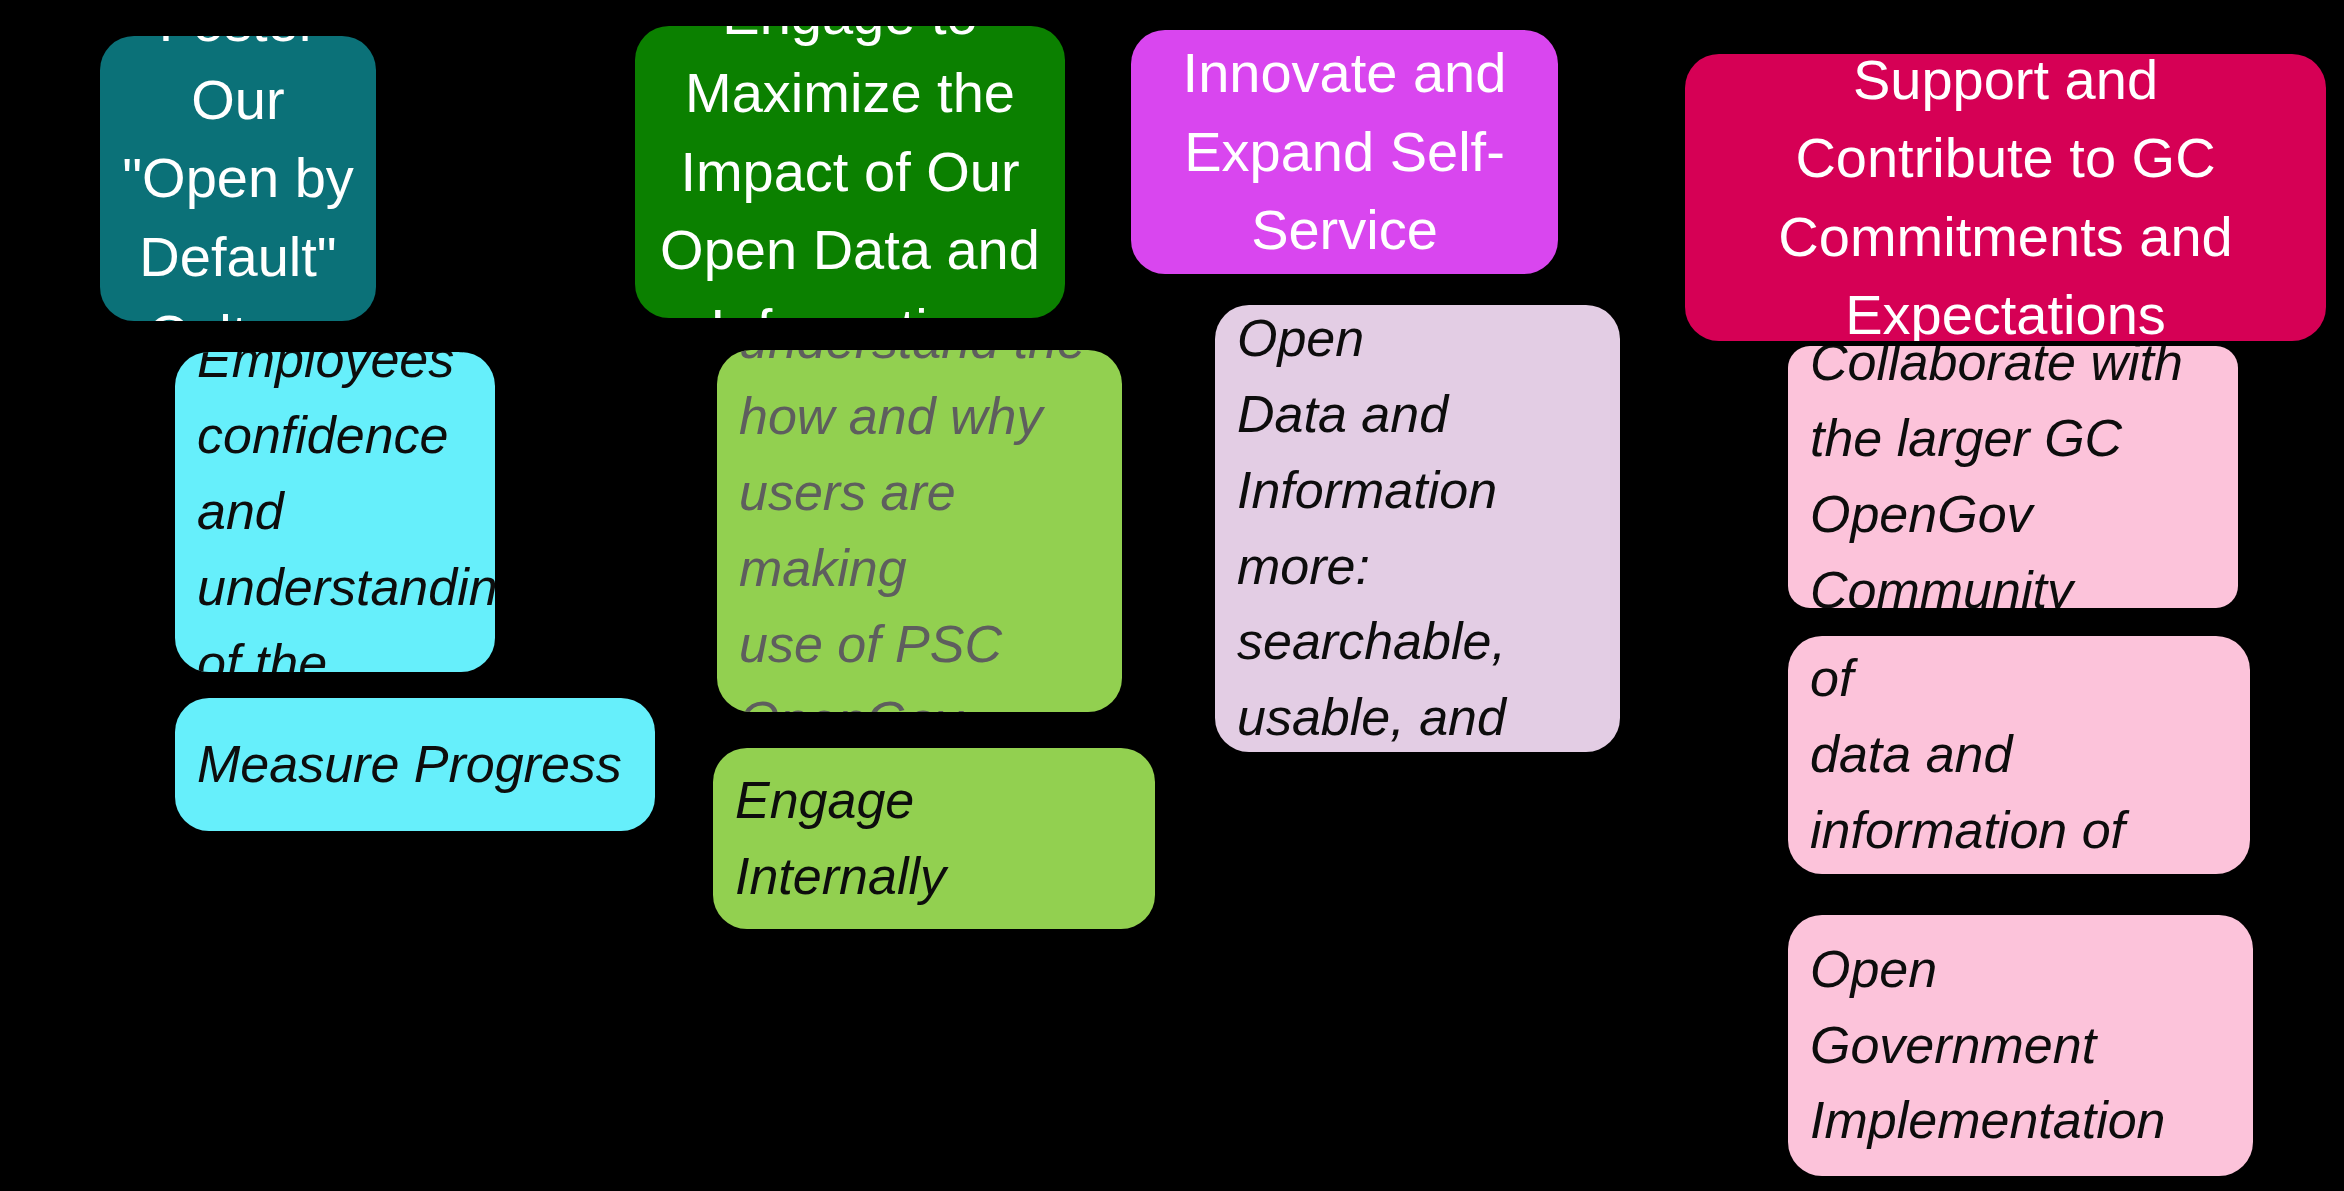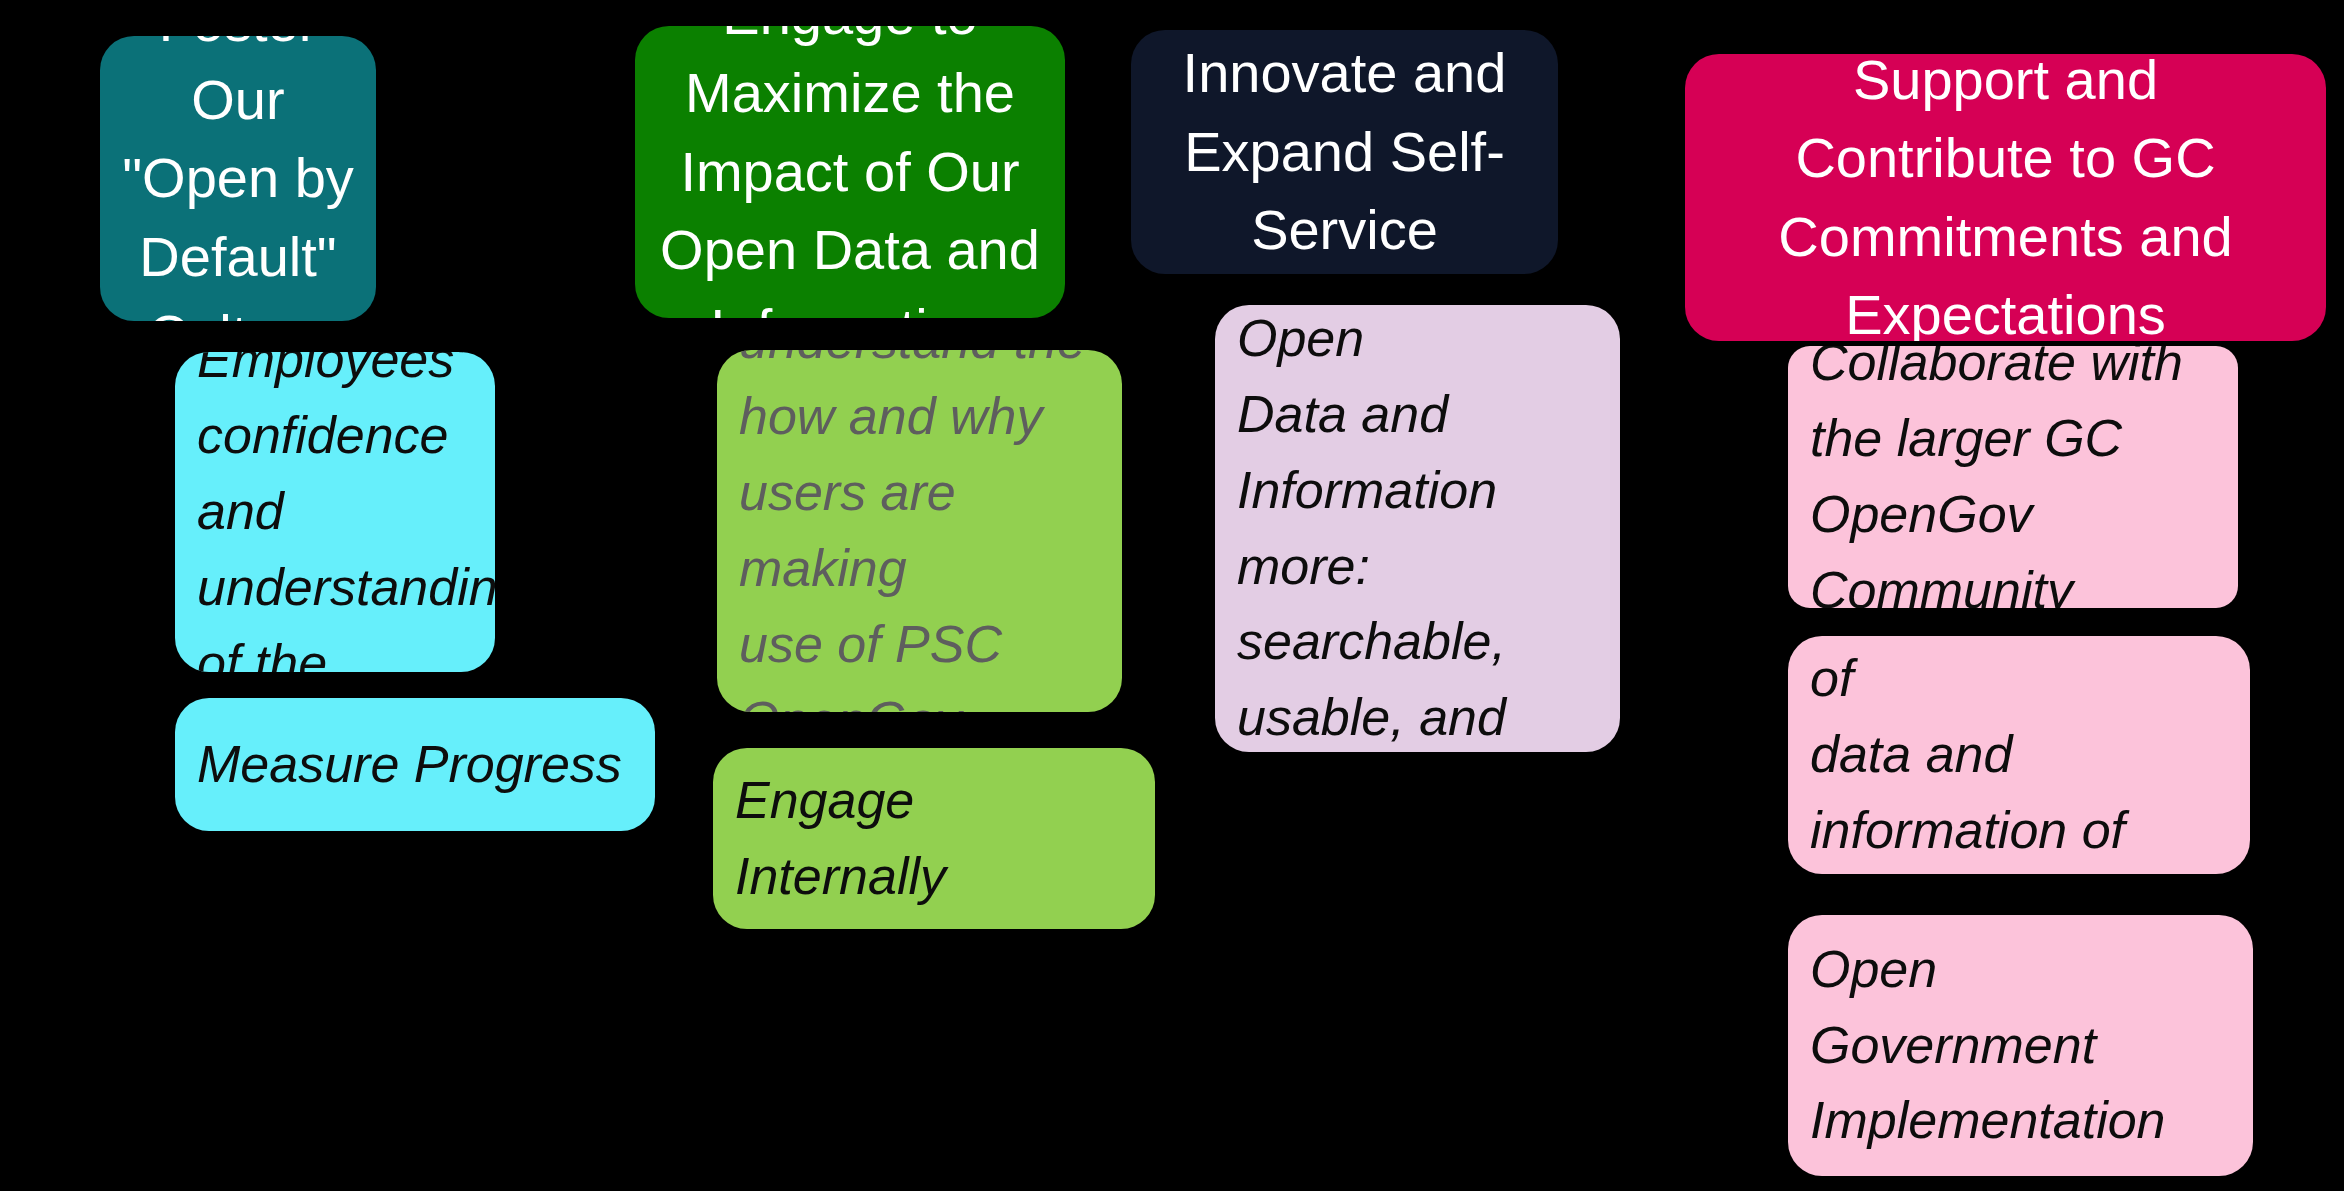--- a/index.html
+++ b/index.html
@@ -99,21 +99,21 @@
 how and why
 users are making
 use of PSC
 OpenGov Assets</span>
   </div>
 
   <div class="box content" style="left:713px; top:748px; width:442px; height:181px; background:#92D050;">
     <span class="txt">Engage Internally</span>
   </div>
 
-  <div class="box pillar" style="left:1131px; top:30px; width:427px; height:244px; background:#0f172a;">
+  <div class="box pillar" style="left:1131px; top:30px; width:427px; height:244px; background:#d946ef;">
     <span class="txt">Innovate and
 Expand Self-
 Service</span>
   </div>
 
   <div class="box content" style="left:1215px; top:305px; width:405px; height:447px; background:#E3CDE4;">
     <span class="txt">Make PSC Open
 Data and
 Information
 more: searchable,

